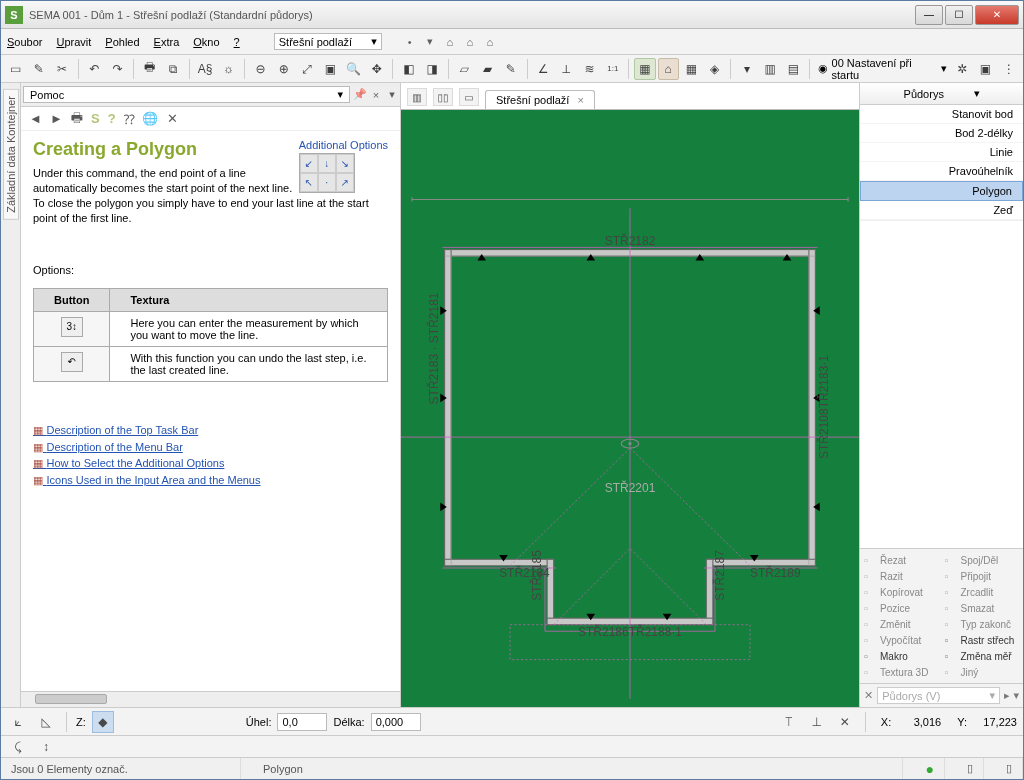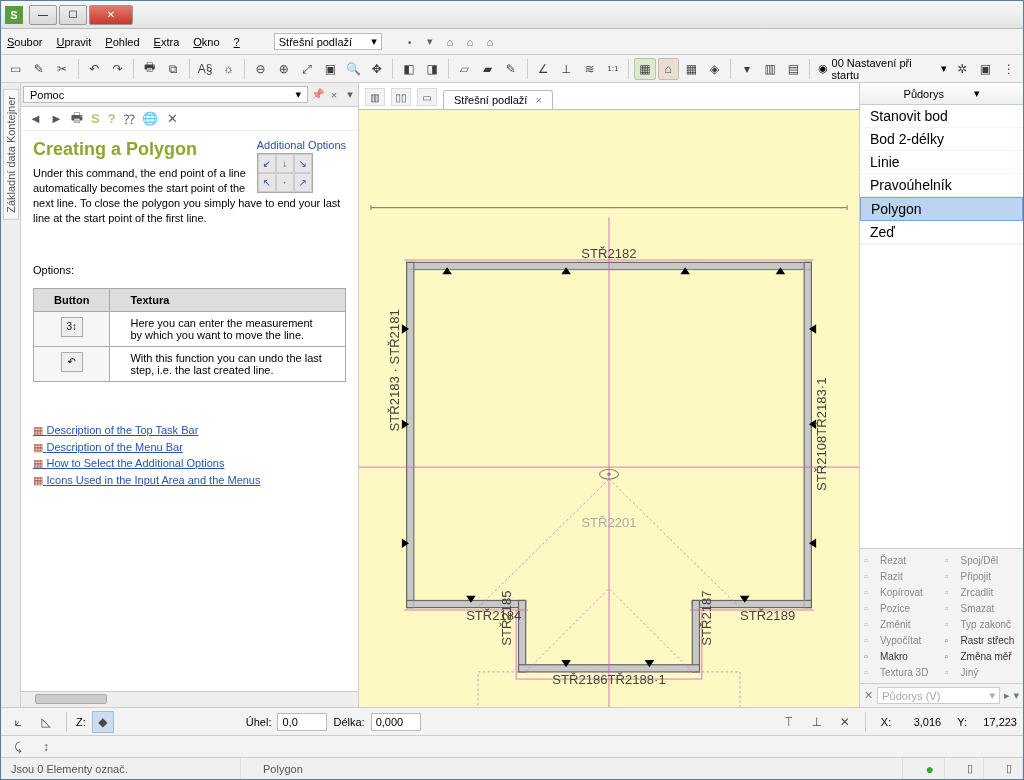--- a/index.html
+++ b/index.html
@@ -17,21 +17,21 @@
 .menubar .combo { margin-left: 20px; border: 1px solid #bbb; padding: 1px 4px; background: #fff; width: 108px; display: inline-flex; align-items: center; justify-content: space-between; font-size: 11px; }
 .tbicons { display: flex; gap: 4px; margin-left: 6px; }
 .tbi { width: 16px; height: 16px; display: inline-flex; align-items: center; justify-content: center; opacity: .6; }
 .toolbar { height: 28px; display: flex; align-items: center; padding: 0 4px; gap: 2px; border-bottom: 1px solid #ccc; background: #f3f3f3; overflow: hidden; }
 .tb { width: 22px; height: 22px; display: inline-flex; align-items: center; justify-content: center; opacity: .75; border: 1px solid transparent; border-radius: 2px; font-size: 12px; }
 .sep { width: 1px; height: 20px; background: #ccc; margin: 0 3px; }
 .tbtext { font-size: 11px; padding: 0 3px; display: inline-flex; align-items: center; gap: 4px; }
 .mainrow { flex: 1; display: flex; overflow: hidden; }
 .vside { width: 20px; background: #eee; border-right: 1px solid #ccc; display: flex; align-items: flex-start; justify-content: center; padding-top: 6px; }
 .vside span { writing-mode: vertical-rl; transform: rotate(180deg); font-size: 11px; color: #555; padding: 6px 1px; border: 1px solid #ccc; background: #f8f8f8; }
-.leftpanel { width: 338px; display: flex; flex-direction: column; border-right: 1px solid #ccc; }
+.leftpanel { width: 380px; display: flex; flex-direction: column; border-right: 1px solid #ccc; }
 .lphead { height: 24px; display: flex; align-items: center; border-bottom: 1px solid #ccc; background: #eee; }
 .lphead .combohead { border: 1px solid #bbb; background: #fff; padding: 1px 6px; flex: 1; margin: 0 2px; display: flex; justify-content: space-between; align-items: center; }
 .lphead .pin { width: 16px; text-align: center; opacity: .6; }
 .helpbar { height: 24px; display: flex; align-items: center; gap: 8px; padding: 0 8px; border-bottom: 1px solid #eee; }
 .helpbar span { opacity: .65; font-size: 13px; }
 .helpbody { flex: 1; padding: 8px 12px; overflow: auto; }
 .helpbody h1 { color: #8aa82e; font-size: 18px; font-weight: bold; margin-bottom: 6px; }
 .addopt { float: right; color: #2454b3; font-size: 11px; }
 .addopt .grid { width: 56px; height: 40px; border: 1px solid #aaa; background: #e6e6e6; display: grid; grid-template-columns: 1fr 1fr 1fr; grid-template-rows: 1fr 1fr; margin-top: 2px; }
 .addopt .grid div { border: 1px solid #ccc; font-size: 10px; display: flex; align-items: center; justify-content: center; }
@@ -46,26 +46,26 @@
 .seealso .hd { margin-bottom: 4px; }
 .seealso a { display: block; color: #2454b3; text-decoration: underline; font-size: 11px; line-height: 1.5; }
 .seealso a::before { content: "▦ "; color: #b0584a; text-decoration: none; }
 .lpscroll { height: 16px; background: #eee; border-top: 1px solid #ccc; position: relative; }
 .lpscroll .thumb { position: absolute; left: 14px; top: 2px; width: 72px; height: 10px; background: #ccc; border: 1px solid #aaa; border-radius: 2px; }
 .canvaswrap { flex: 1; display: flex; flex-direction: column; position: relative; }
 .tabbar { height: 26px; display: flex; align-items: flex-end; padding-left: 6px; gap: 4px; }
 .tabbar .tabicon { width: 20px; height: 18px; border: 1px solid #ccc; background: #eee; margin-bottom: 3px; margin-right: 2px; display: inline-flex; align-items: center; justify-content: center; font-size: 10px; opacity: .7; }
 .tab { border: 1px solid #bbb; border-bottom: none; background: #fff; padding: 3px 10px; border-radius: 3px 3px 0 0; display: flex; align-items: center; gap: 8px; font-size: 11px; }
 .tab .x { opacity: .5; }
-.canvas { flex: 1; border-top: 1px solid #bbb; position: relative; background: #fef9c3; overflow: hidden; }
+.canvas { flex: 1; border-top: 1px solid #bbb; position: relative; background: #15803d; overflow: hidden; }
 .canvas svg { position: absolute; inset: 0; }
 .rightpanel { width: 164px; border-left: 1px solid #ccc; display: flex; flex-direction: column; background: #f3f3f3; }
 .rphead { padding: 4px 8px; background: linear-gradient(#fff,#eee); border-bottom: 1px solid #ccc; text-align: center; display: flex; justify-content: center; align-items: center; gap: 30px; }
 .rplist { background: #fff; }
-.rplist div { padding: 3px 10px; font-size: 14px; border-bottom: 1px solid #f4f4f4; }
+.rplist div { padding: 3px 10px; font-size: 11px; border-bottom: 1px solid #f4f4f4; text-align: right; }
 .rplist .sel { background: #bcd4f0; border: 1px solid #7aa7d8; }
 .rpspacer { flex: 1; background: #fff; border-top: 1px solid #eee; }
 .rpcmds { padding: 4px; display: grid; grid-template-columns: 1fr 1fr; gap: 2px 6px; background: #f3f3f3; border-top: 1px solid #ccc; }
 .rpcmds div { font-size: 10px; color: #888; display: flex; align-items: center; gap: 4px; padding: 1px 0; white-space: nowrap; overflow: hidden; }
 .rpcmds .en { color: #333; }
 .rpcmds i { width: 12px; height: 12px; display: inline-block; opacity: .5; font-style: normal; }
 .rpbigs { display: flex; justify-content: space-around; padding: 4px 2px; border-top: 1px solid #ccc; }
 .rpbigs div { text-align: center; font-size: 9px; }
 .rpbigs .cube { width: 24px; height: 22px; margin: 0 auto 2px; background: linear-gradient(135deg,#7bbf5a,#3a7a2a); border: 1px solid #666; }
 .rpbigs .cube.r { background: linear-gradient(135deg,#d86,#a43); }
@@ -79,20 +79,21 @@
 .statusbar .flex { flex: 1; }
 .rpfooter { height: 24px; border-top: 1px solid #ccc; display: flex; align-items: center; padding: 0 4px; gap: 4px; background: #f3f3f3; }
 .rpfooter .combo { flex: 1; border: 1px solid #ccc; background: #fff; color: #aaa; padding: 1px 4px; font-size: 11px; display: flex; justify-content: space-between; align-items: center; }
 </style>
 </head>
 <body>
 
 <div class="window">
   <div class="titlebar">
     <div class="icon">S</div>
+    <div class="title">SEMA  001 - Dům 1  - Střešní podlaží (Standardní půdorys)</div>
     <div class="winbtns">
       <div class="winbtn">—</div>
       <div class="winbtn">☐</div>
       <div class="winbtn close">✕</div>
     </div>
   </div>
 
   <div class="menubar">
     <span><span class="u">S</span><span>oubor</span></span>
     <span><span class="u">U</span>pravit</span>

